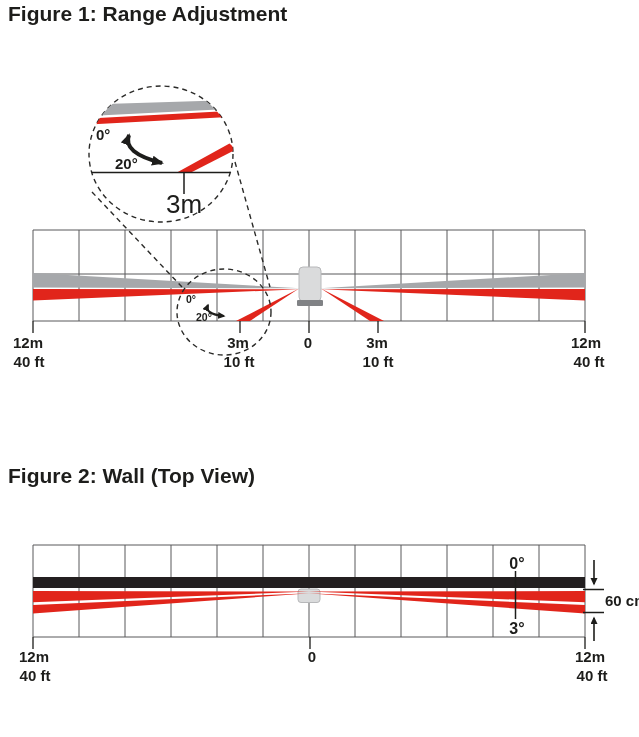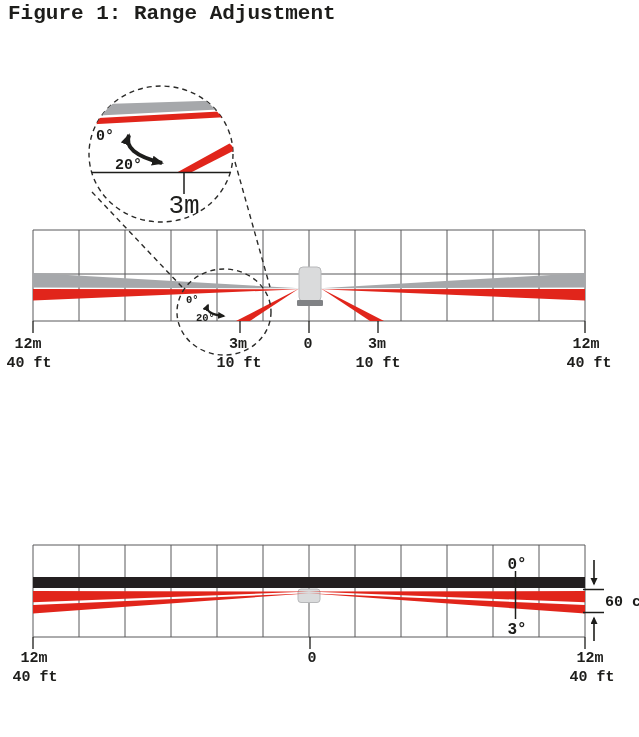--- a/index.html
+++ b/index.html
@@ -1,20 +1,20 @@
 <!DOCTYPE html>
 <html style="--c-background: #ffffff; --c-ink: #1d1d1b; --c-red: #e1251b; --c-beam-gray: #a6a8ab; --c-wall-black: #231f20; --c-grid-line: #58595b; --c-sensor-fill: #dadbdc; --c-sensor-border: #b7b8ba; --c-sensor-band: #808285;"><head>
 <meta charset="utf-8">
 <style>
   html,body{margin:0;padding:0;}
   .page{
     position:relative;
     width:639px;height:737px;
     background:var(--c-background,#fff);
-    font-family:Liberation Mono, monospace;
+    font-family:Liberation Sans, sans-serif;
     overflow:hidden;
   }
   .fig-title{
     position:absolute;left:8px;
     font-size:21px;font-weight:bold;color:var(--c-ink,#1d1d1b);
     letter-spacing:0px;white-space:nowrap;
   }
   svg{position:absolute;top:0;left:0;}
   .gridline{stroke:var(--c-grid-line,#58595b);stroke-width:1;fill:none;}
   .tickline{stroke:var(--c-ink,#1d1d1b);stroke-width:1.3;fill:none;}
@@ -33,20 +33,21 @@
   .inset-angle{font-size:10.5px;font-weight:bold;}
   .f2-angle{font-size:16px;font-weight:600;}
   .f2-cm{font-size:15px;font-weight:600;}
 </style>
 </head>
 <body>
 
 <div class="page">
 
   <div class="fig-title" style="top:2px;">Figure 1: Range Adjustment</div>
+  <div class="fig-title" style="top:464px;">Figure 2: Wall (Top View)</div>
 
   <svg width="639" height="737" viewBox="0 0 639 737">
     <defs>
       <clipPath id="magClip">
           <ellipse cx="161" cy="154" rx="72" ry="68"></ellipse>
         </clipPath>
       <marker id="ah" markerUnits="userSpaceOnUse" markerWidth="16" markerHeight="14" refX="10" refY="5" orient="auto-start-reverse">
         <path d="M0,0 L12,5 L0,10 z" fill="#1d1d1b"></path>
       </marker>
       <marker id="ahs" markerUnits="userSpaceOnUse" markerWidth="10" markerHeight="9" refX="6" refY="3.5" orient="auto-start-reverse">

